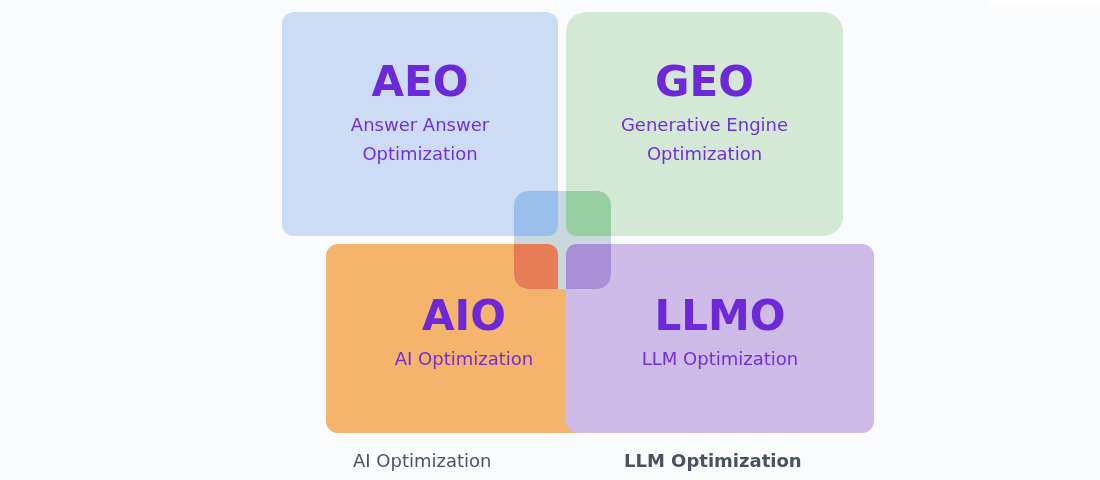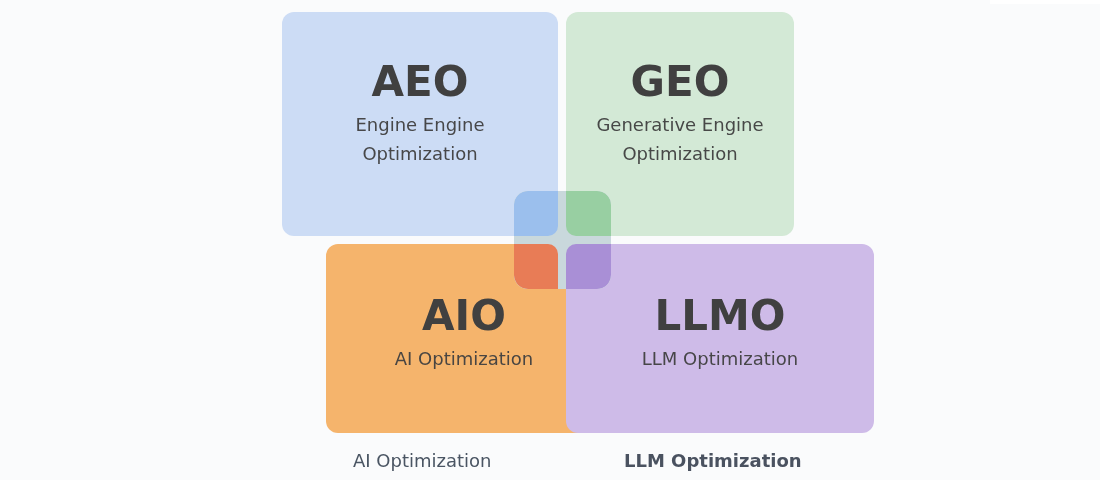--- a/index.html
+++ b/index.html
@@ -1,20 +1,20 @@
 <!DOCTYPE html>
 <html><head>
 <meta charset="utf-8">
 <style>
   html, body { margin:0; padding:0; }
   body { width:1100px; height:480px; background:#fafbfc; position:relative; overflow:hidden; font-family:"DejaVu Sans","Liberation Sans",sans-serif; }
   .topbar { position:absolute; left:990px; top:0; width:110px; height:4px; background:#ffffff; }
-  .quad { position:absolute; border-radius:12px; color:#404040; text-align:center; }
+  .quad { position:absolute; border-radius:12px; color:#6d28d9; text-align:center; }
   .q-aeo { left:282px; top:12px; width:276px; height:224px; background:#ccdcf5; }
-  .q-geo { left:566px; top:12px; width:228px; height:224px; background:#d3e9d6; }
+  .q-geo { left:566px; top:12px; width:277px; height:224px; background:#d3e9d6;border-radius:20px; }
   .q-aio { left:282px; top:244px; width:276px; height:189px; background:#f5b46c;margin-left:44px; }
   .q-llmo { left:566px; top:244px; width:308px; height:189px; background:#cebbe8; }
   .abbr { font-weight:bold; font-size:42px; line-height:48px; letter-spacing:0px; }
   .full { font-size:18px; line-height:29px; opacity:0.95; }
   .q-aeo .abbr, .q-geo .abbr { margin-top:46px; }
   .q-aeo .full, .q-geo .full { margin-top:4px; }
   .q-aio .abbr, .q-llmo .abbr { margin-top:48px; }
   .q-aio .full, .q-llmo .full { margin-top:4px; }
   .center { position:absolute; left:514px; top:191px; width:97px; height:98px; border-radius:14px; overflow:hidden; background:#c9d8dc; }
   .center .c { position:absolute; }
@@ -31,21 +31,21 @@
   .cap-right { left:624px; font-weight:bold; color:#4a5260; }
 </style>
 </head>
 <body>
 
 <div class="topbar"></div>
 
 <div class="quad q-aeo">
   <div class="abbr">AEO</div>
   <div class="full">
-    <div>Engine Engine</div>
+    <div>Answer Answer</div>
     <div>Optimization</div>
   </div>
 </div>
 
 <div class="quad q-geo">
   <div class="abbr">GEO</div>
   <div class="full">
     <div>Generative Engine</div>
     <div>Optimization</div>
   </div>

